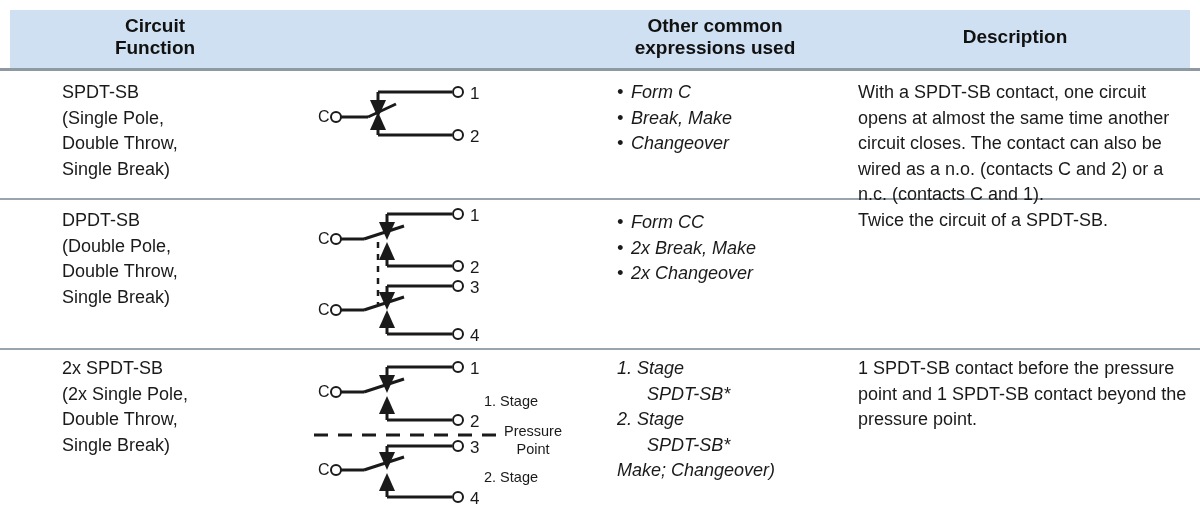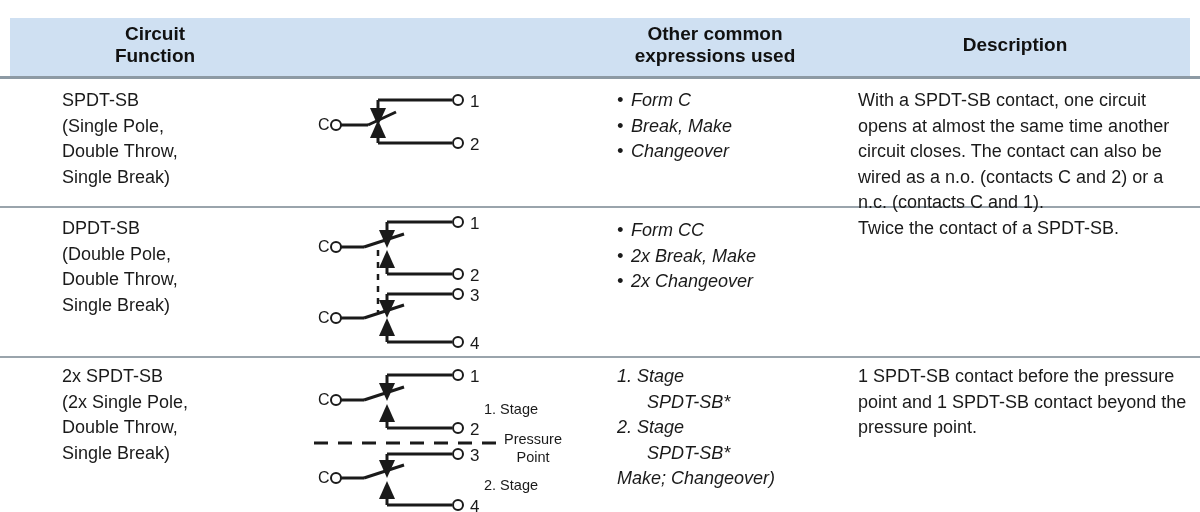--- a/index.html
+++ b/index.html
@@ -1,21 +1,21 @@
 <!DOCTYPE html>
 <html><head>
 <meta charset="utf-8">
 <style>
   html,body{margin:0;padding:0;}
   body{
     width:1200px;height:512px;background:#ffffff;
     font-family:"Liberation Sans",sans-serif;
     color:#1a1a1a;overflow:hidden;position:relative;
   }
-  .table{position:absolute;left:0;top:12px;width:1200px;height:436px;}
+  .table{position:absolute;left:0;top:4px;width:1200px;height:436px;}
 
   
   .thead{
     position:absolute;left:10px;top:6px;width:1180px;height:58px;
     background:#cfe0f2;
   }
   .thead-rule{
     position:absolute;left:0px;top:64px;width:1200px;height:3px;
     background:#8d9aa4;
   }
@@ -188,21 +188,21 @@
     </svg>
   </div>
 
   <div class="cell expr r2">
     <div class="bullet">Form CC</div>
     <div class="bullet">2x Break, Make</div>
     <div class="bullet">2x Changeover</div>
   </div>
 
   <div class="cell desc r2">
-    <div>Twice the contact of a SPDT-SB.</div>
+    <div>Twice the circuit of a SPDT-SB.</div>
   </div>
 
   <div class="cell func r3">
     <div>2x SPDT-SB</div>
     <div>(2x Single Pole,</div>
     <div>Double Throw,</div>
     <div>Single Break)</div>
   </div>
 
   <div class="diagram d3">

